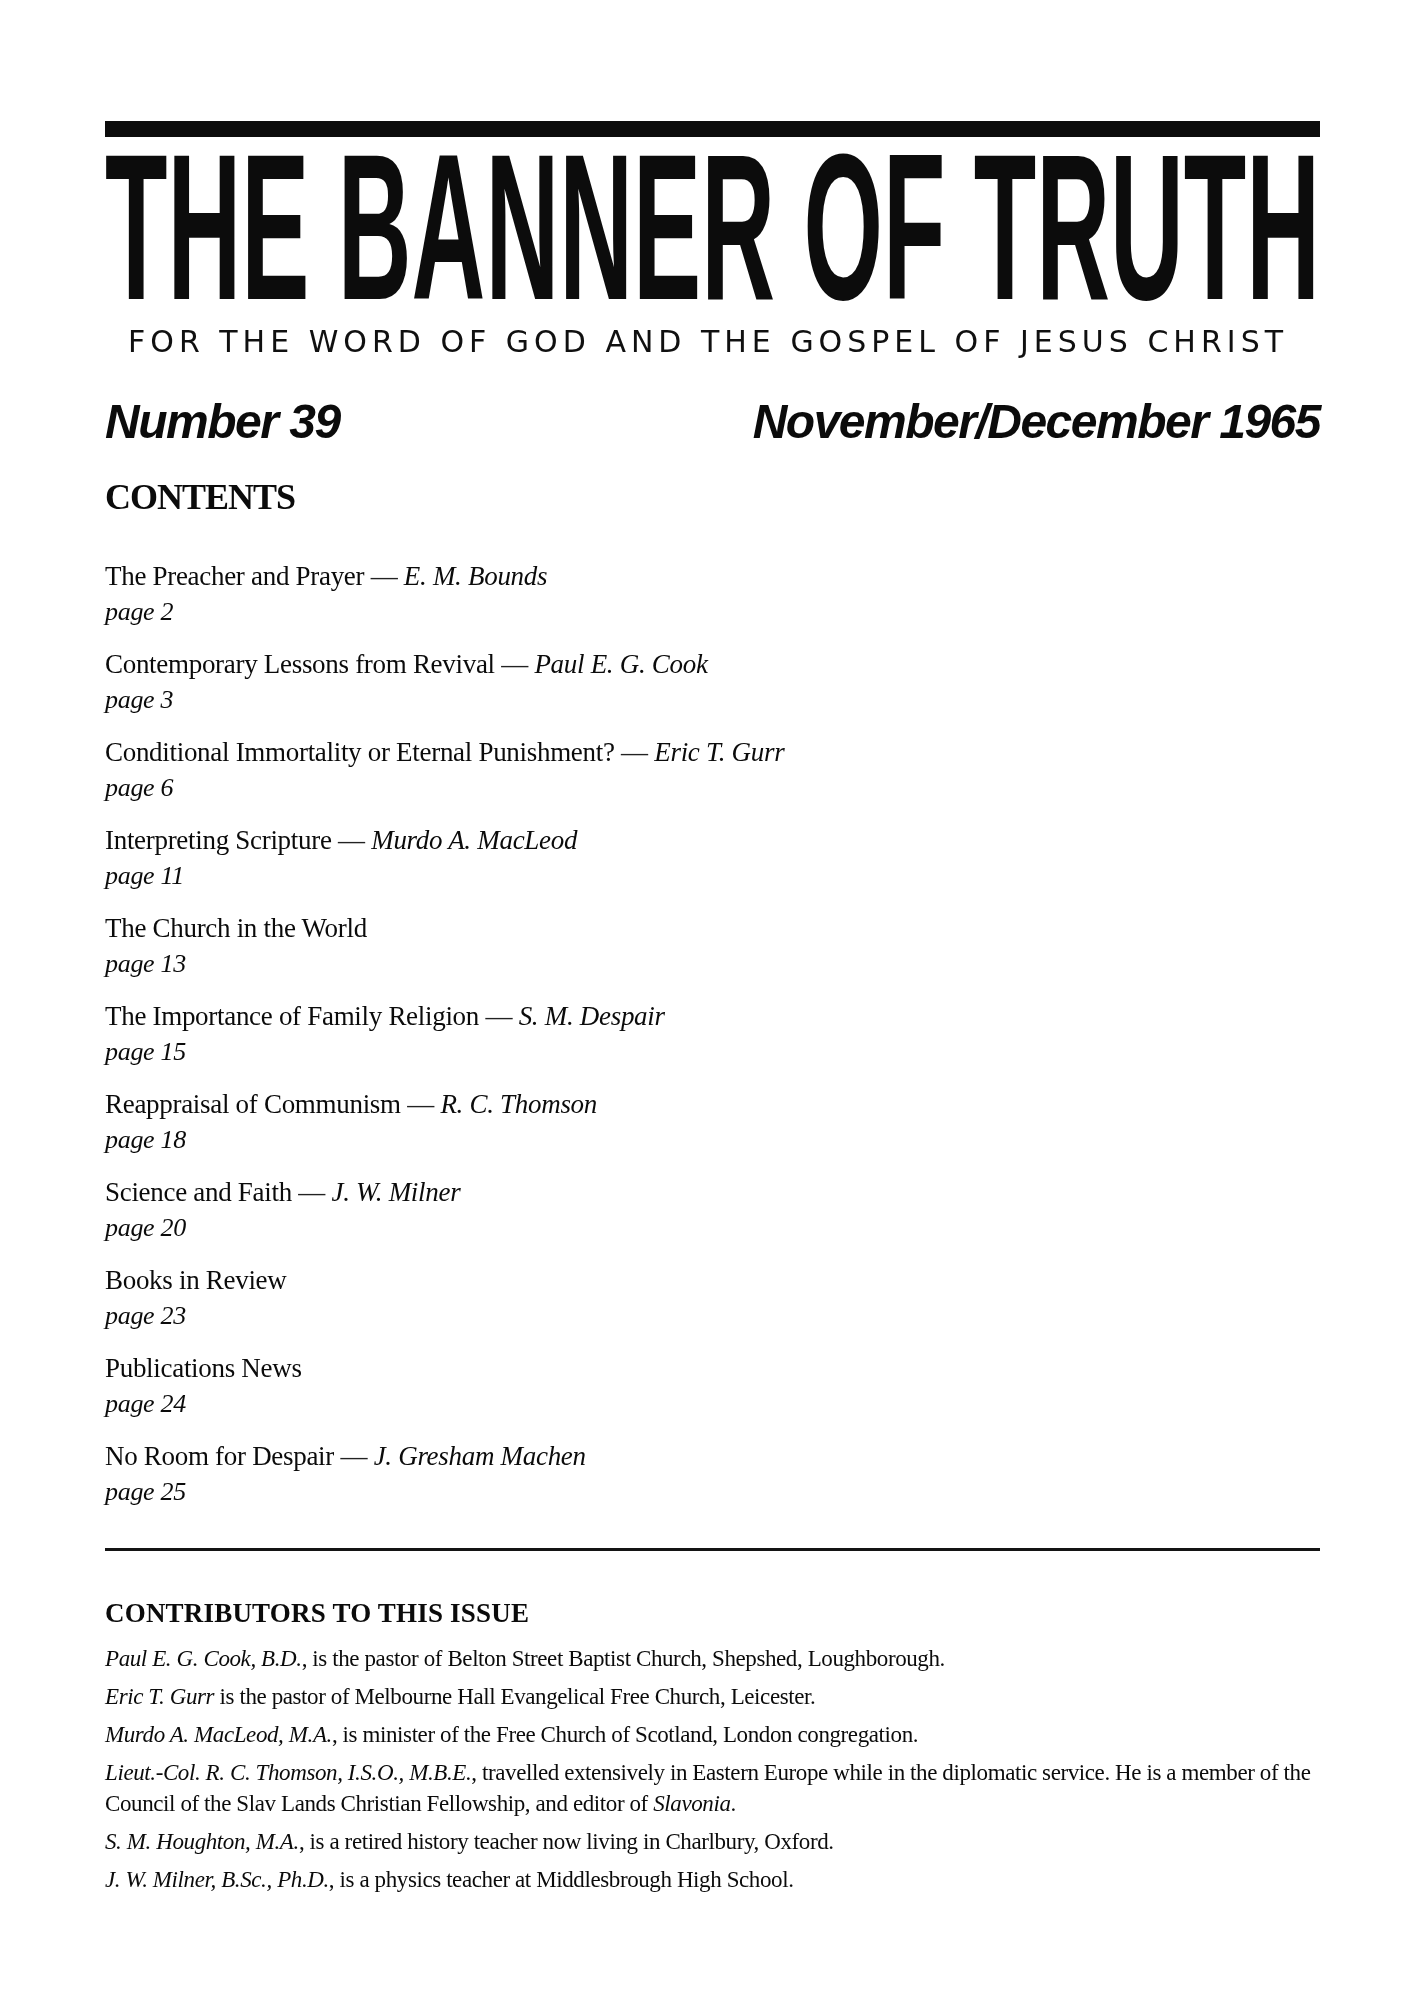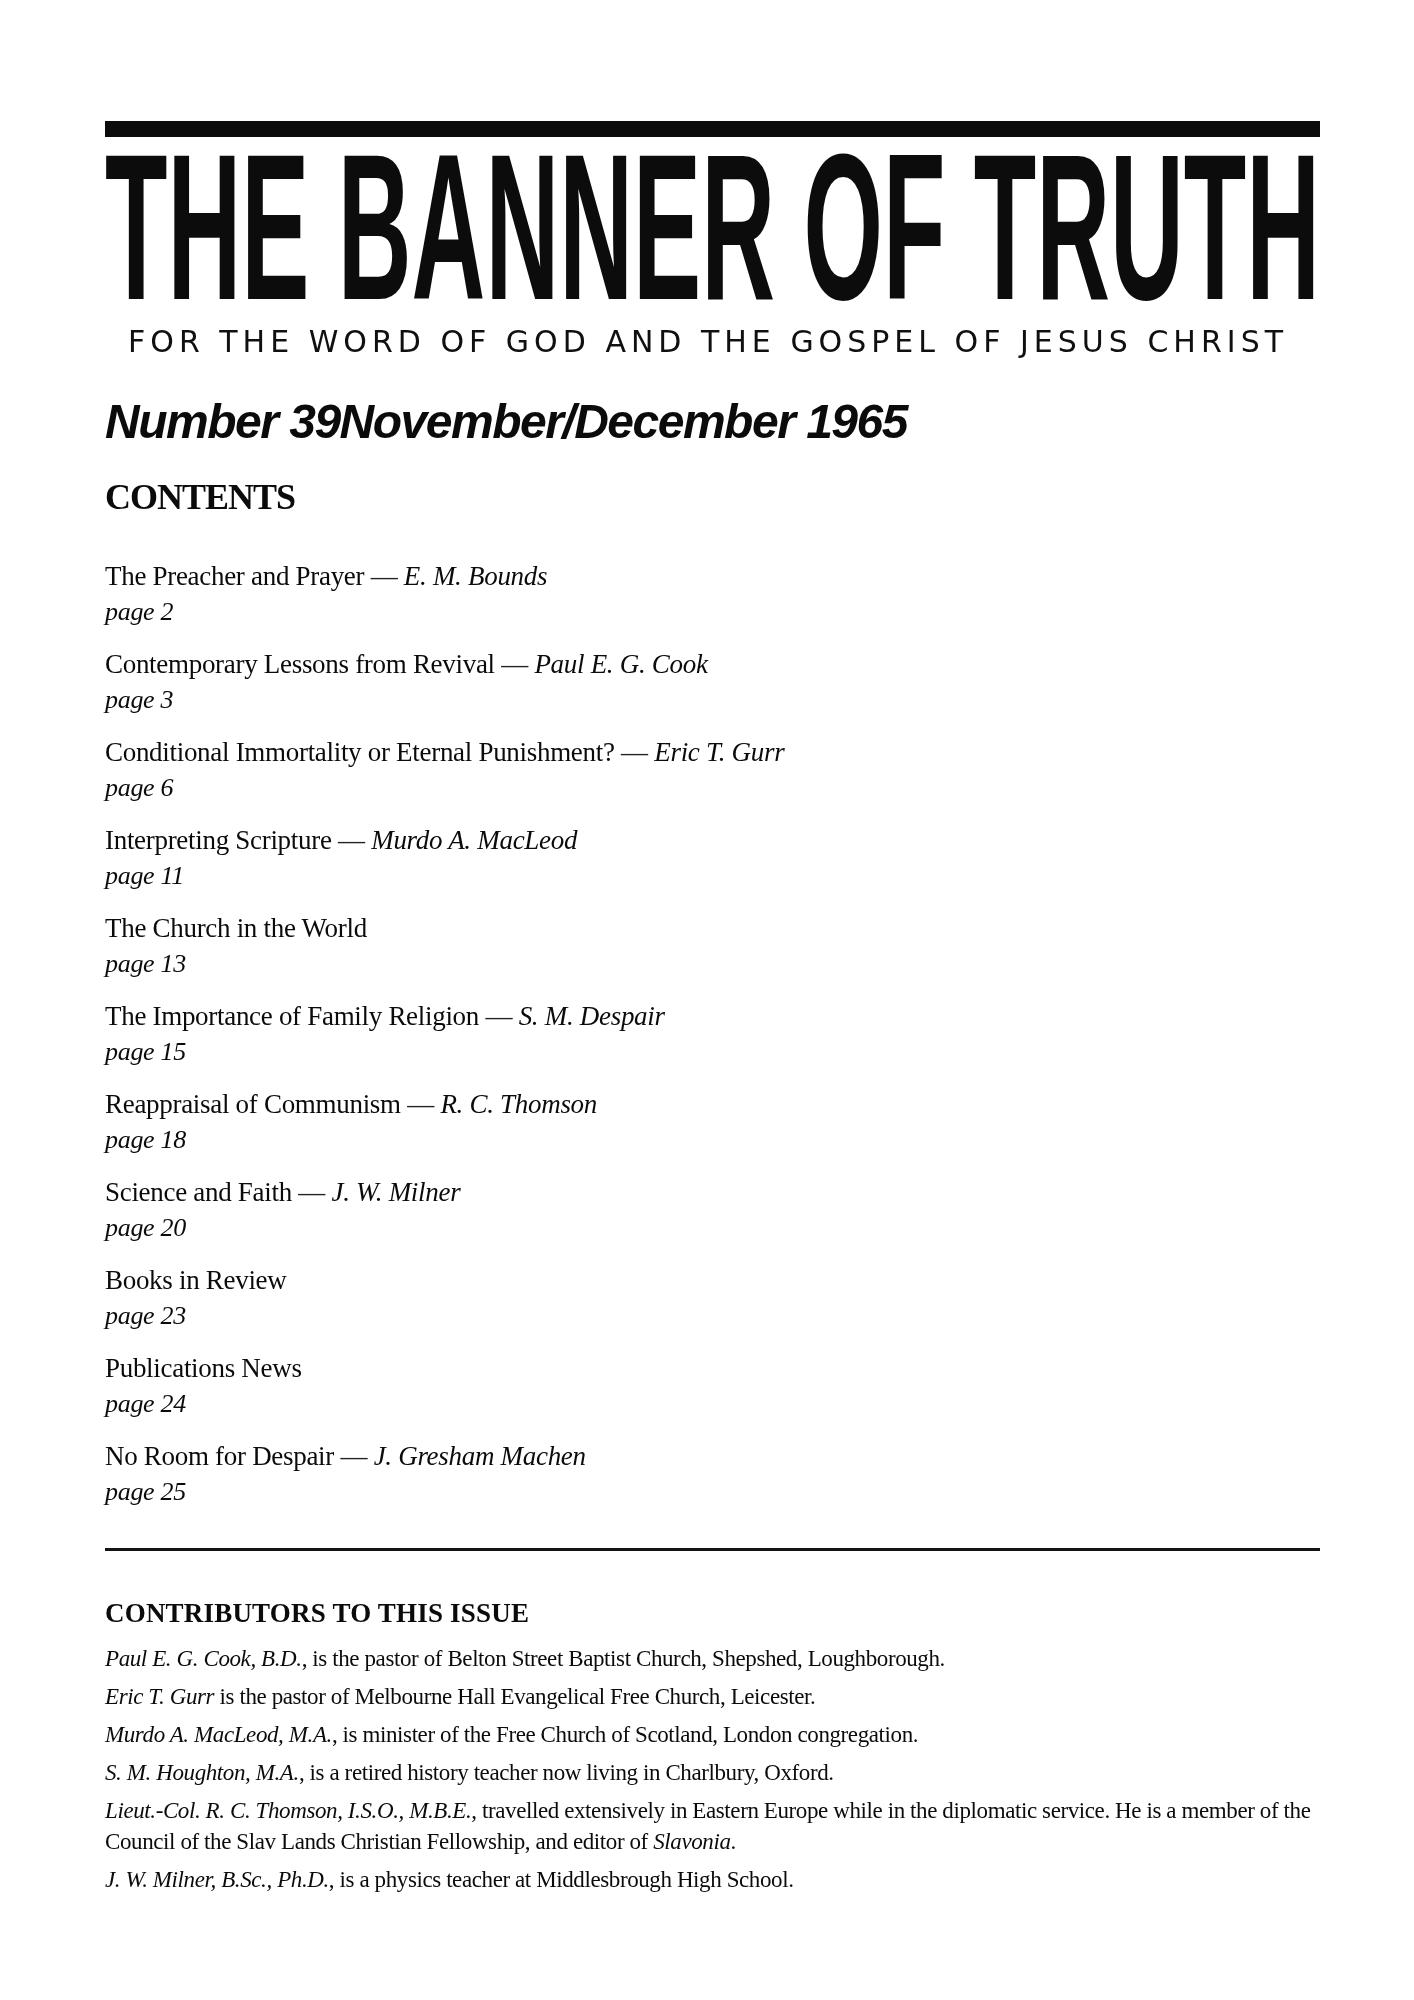--- a/index.html
+++ b/index.html
@@ -20,21 +20,21 @@
     font-family:"Liberation Sans",sans-serif;
     font-weight:700;font-size:208px;fill:#0c0c0c;
   }
   .tagline-svg{display:block;margin-top:18px;width:1215px;height:34px;}
   .tagline-svg text{
     font-family:"DejaVu Sans","Liberation Sans",sans-serif;
     font-weight:400;font-size:30px;fill:#101010;
   }
 
   .issue-row{
-    display:flex;justify-content:flex-start;align-items:baseline;
+    display:flex;justify-content:space-between;align-items:baseline;
     margin-top:38px;
     font:italic 700 48px/52px "Liberation Sans",sans-serif;
     letter-spacing:-1.5px;
   }
 
   .contents-heading{
     margin:28px 0 0 0;
     font:700 36px/42px "Liberation Serif",serif;
     letter-spacing:-1px;
   }
@@ -191,22 +191,22 @@
     <h3 class="contrib-heading">CONTRIBUTORS TO THIS ISSUE</h3>
 
     <div class="contrib-list">
 
       <p class="contrib"><span class="it">Paul E. G. Cook, B.D.</span><span>, is the pastor of Belton Street Baptist Church, Shepshed, Loughborough.</span><span class="it"></span><span></span></p>
 
       <p class="contrib"><span class="it">Eric T. Gurr</span><span> is the pastor of Melbourne Hall Evangelical Free Church, Leicester.</span><span class="it"></span><span></span></p>
 
       <p class="contrib"><span class="it">Murdo A. MacLeod, M.A.</span><span>, is minister of the Free Church of Scotland, London congregation.</span><span class="it"></span><span></span></p>
 
+      <p class="contrib"><span class="it">Lieut.-Col. R. C. Thomson, I.S.O., M.B.E.</span><span>, travelled extensively in Eastern Europe while in the diplomatic service. He is a member of the Council of the Slav Lands Christian Fellowship, and editor of </span><span class="it">Slavonia</span><span>.</span></p>
+
       <p class="contrib"><span class="it">S. M. Houghton, M.A.</span><span>, is a retired history teacher now living in Charlbury, Oxford.</span><span class="it"></span><span></span></p>
-
-      <p class="contrib"><span class="it">Lieut.-Col. R. C. Thomson, I.S.O., M.B.E.</span><span>, travelled extensively in Eastern Europe while in the diplomatic service. He is a member of the Council of the Slav Lands Christian Fellowship, and editor of </span><span class="it">Slavonia</span><span>.</span></p>
 
       <p class="contrib"><span class="it">J. W. Milner, B.Sc., Ph.D.</span><span>, is a physics teacher at Middlesbrough High School.</span><span class="it"></span><span></span></p>
 
     </div>
 
   </div>
 </div>
 
 </body></html>

